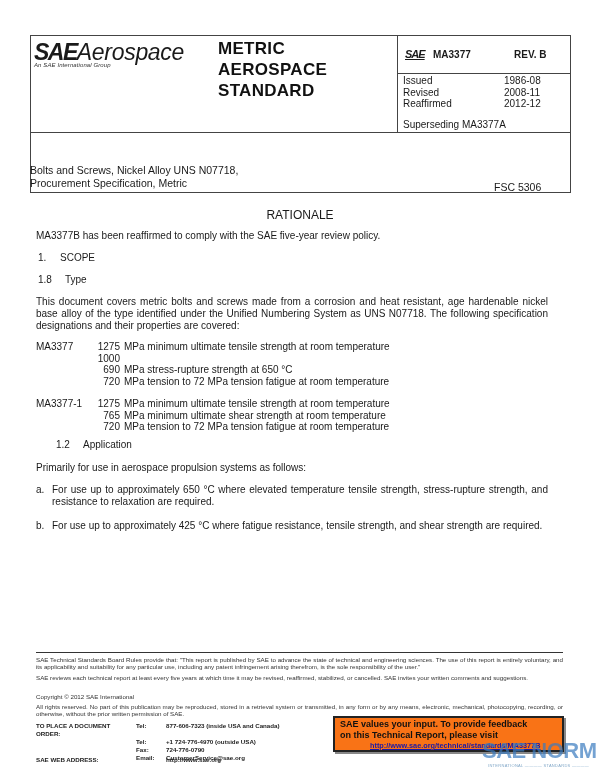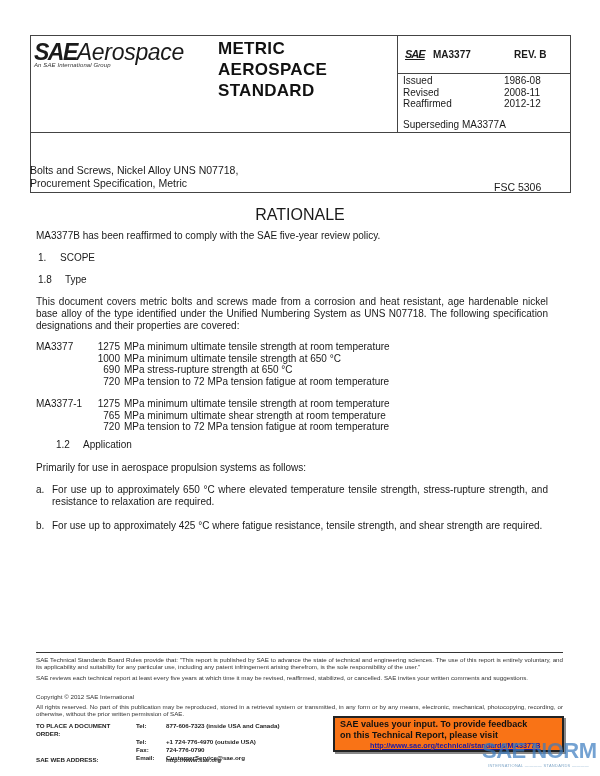--- a/index.html
+++ b/index.html
@@ -27,21 +27,21 @@
   .dates { left: 403px; top: 75px; font-size: 10px; line-height: 11.5px; }
   .dates .row { display: flex; gap: 44px; }
   .dates .lbl { width: 57px; }
   .supersede { left: 403px; top: 119px; font-size: 10px; }
 
   .title-block { left: 30px; top: 144px; width: 541px; text-align: left; font-size: 10.5px; line-height: 12.5px; margin-top: 20px; }
   .fsc { left: 494px; top: 181px; font-size: 10.5px; }
 
   
   .body-text { font-size: 10px; line-height: 12px; }
-  .rationale-h { left: 0; width: 600px; top: 209px; text-align: center; font-size: 16px; }
+  .rationale-h { left: 0; width: 600px; top: 209px; text-align: center; font-size: 12px; }
   .rationale-t { left: 36px; top: 230px; }
   .sec1 { left: 38px; top: 252px; }
   .sec1-1 { left: 38px; top: 274px; }
   .sec-num { display: inline-block; width: 22px; }
   .sec-num2 { display: inline-block; width: 27px; }
   .scope-p { left: 36px; top: 296px; width: 512px; text-align: justify; }
 
   .spec-tbl { left: 36px; top: 341px; font-size: 10px; line-height: 11.5px; }
   .spec-group { display: flex; margin-bottom: 11px; }
   .spec-id { width: 56px; }
@@ -138,21 +138,20 @@
 <div class="abs spec-tbl">
   <div class="spec-group">
     <div class="spec-id">MA3377</div>
     <div class="spec-lines">
       <div class="ln">
           <span class="val">1275</span>
           <span>MPa minimum ultimate tensile strength at room temperature</span>
         </div>
       <div class="ln">
           <span class="val">1000</span>
-          <span>MPa minimum ultimate tensile strength at 650 °C</span>
         </div>
       <div class="ln">
           <span class="val">690</span>
           <span>MPa stress-rupture strength at 650 °C</span>
         </div>
       <div class="ln">
           <span class="val">720</span>
           <span>MPa tension to 72 MPa tension fatigue at room temperature</span>
         </div>
     </div>

